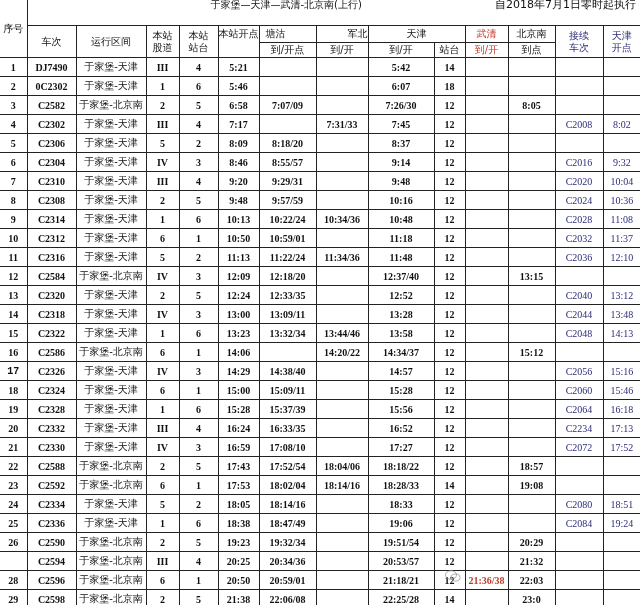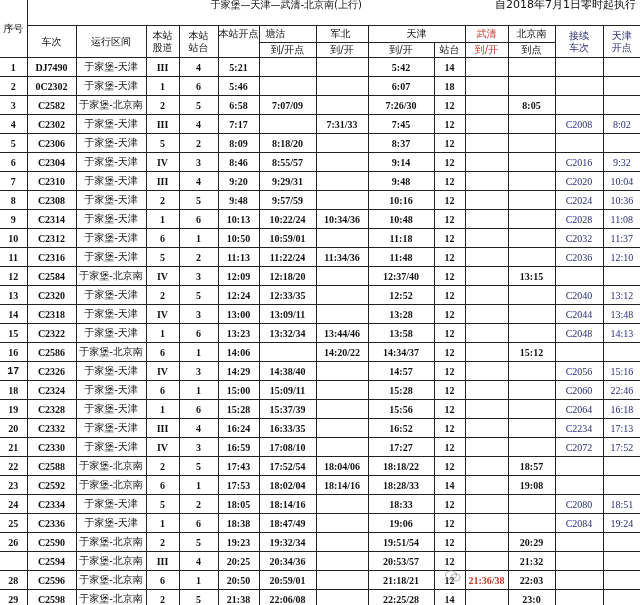--- a/index.html
+++ b/index.html
@@ -49,21 +49,21 @@
         <span class="exec-note">自2018年7月1日零时起执行</span>
       </th>
     </tr>
     <tr style="height:17px;">
       <th rowspan="2">车次</th>
       <th rowspan="2">运行区间</th>
       <th rowspan="2"><span>本站</span><br><span>股道</span></th>
       <th rowspan="2"><span>本站</span><br><span>站台</span></th>
       <th rowspan="2" style="vertical-align:top;padding-top:2px;">本站开点</th>
       <th style="text-align:left;padding-left:6px;">塘沽</th>
-      <th style="text-align:left;padding-left:14px;">军北</th>
+      <th style="text-align:right;padding-left:14px;">军北</th>
       <th colspan="2">天津</th>
       <th class="red">武清</th>
       <th>北京南</th>
       <th rowspan="2" class="blue"><span>接续</span><br><span>车次</span></th>
       <th rowspan="2" class="blue" style="border-right:none;"><span>天津</span><br><span>开点</span></th>
     </tr>
     <tr style="height:15px;">
       <th>到/开点</th>
       <th>到/开</th>
       <th>到/开</th>
@@ -352,21 +352,21 @@
         <td>6</td>
         <td>1</td>
         <td>15:00</td>
         <td>15:09/11</td>
         <td></td>
         <td>15:28</td>
         <td>12</td>
         <td class="red"></td>
         <td></td>
         <td class="blue">C2060</td>
-        <td class="blue" style="border-right: none;">22:46</td>
+        <td class="blue" style="border-right: none;">15:46</td>
       </tr>
       <tr>
         <td style="border-left: none;">19</td>
         <td>C2328</td>
         <td class="route">于家堡-天津</td>
         <td>1</td>
         <td>6</td>
         <td>15:28</td>
         <td>15:37/39</td>
         <td></td>

